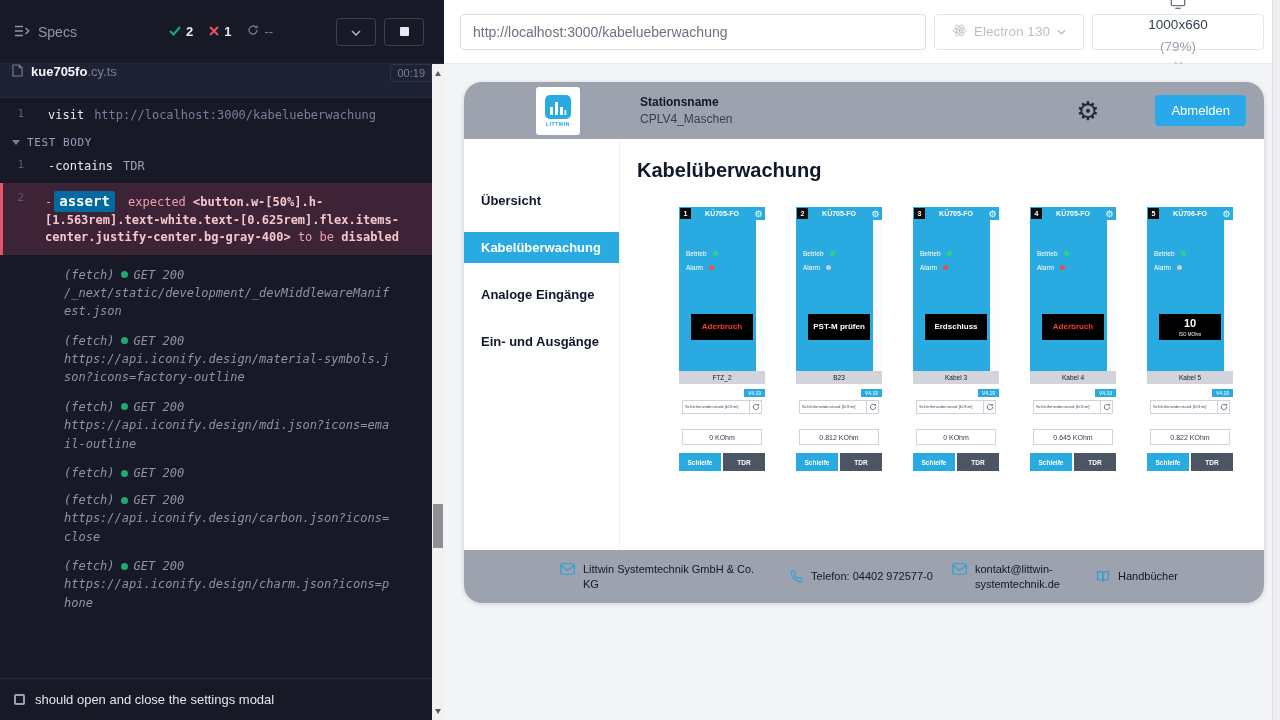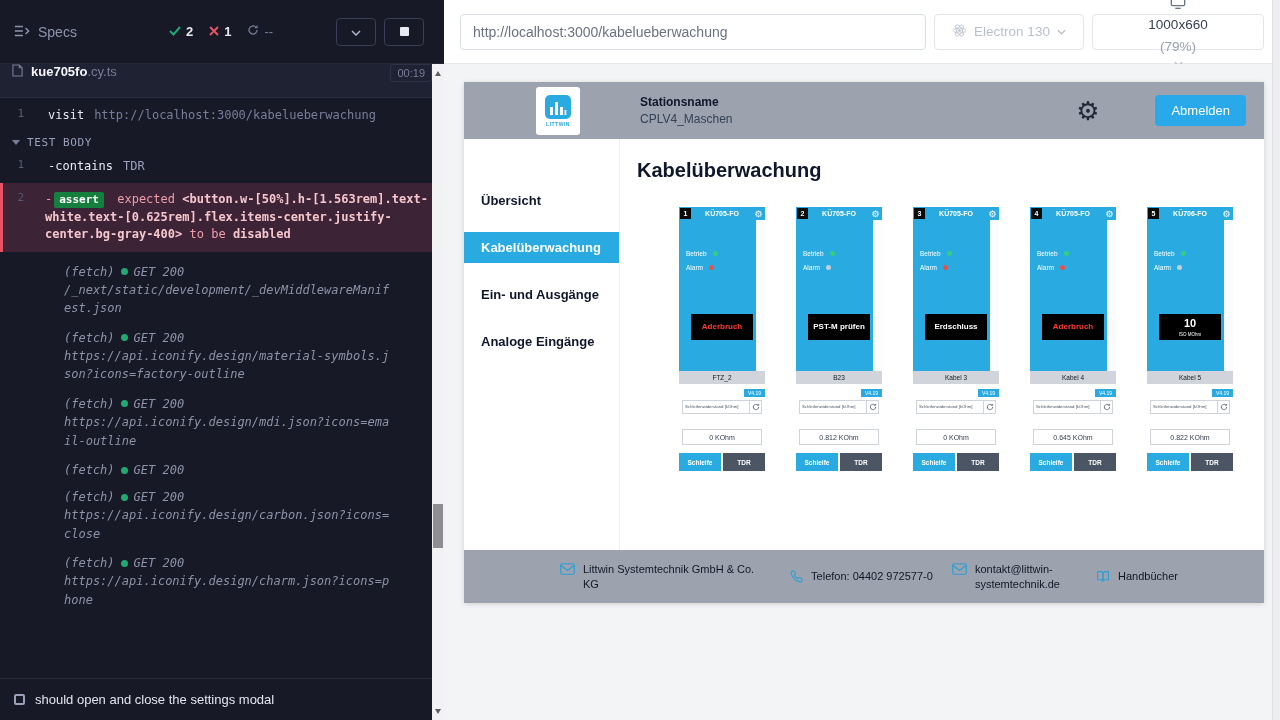--- a/index.html
+++ b/index.html
@@ -29,21 +29,21 @@
   .cmd-name.bold { font-weight:400; }
   .cmd-arg { color:#9aa0ba; margin-left:10px; }
   .cmd-url { color:#787e99; margin-left:10px; white-space:nowrap; }
 
   .section-row { margin:10px 0 6px; padding-left:12px; color:#9aa0ba; font-size:11px; letter-spacing:.6px; display:flex; align-items:center; gap:7px; }
   .tri-down { width:0; height:0; border-left:4px solid transparent; border-right:4px solid transparent; border-top:5px solid #787e99; }
 
   .assert-block { margin-top:6px; background:#3c2336; border-left:3px solid #e45464; display:flex; padding:8px 12px 8px 0; }
   .assert-block .gutter { width:31px; }
   .assert-text { color:#ef9fab; word-break:break-word; line-height:1.45; margin-left:11px; }
-  .badge { display:inline-block; background:#15803d; color:#fff; font-size:11px; font-weight:700; padding:0 5px; border-radius:2px; margin:0 6px 0 2px; }
+  .badge { display:inline-block; background:#0369a1; color:#fff; font-size:14px; font-weight:700; padding:0 5px; border-radius:2px; margin:0 6px 0 2px; }
   .assert-bold { color:#f6c6cd; font-weight:700; }
 
   .fetch-row { display:flex; margin-top:13px; padding-right:10px; }
   .fetch-body { margin-left:30px; }
   .fetch-line1 { display:flex; align-items:center; gap:6px; font-style:italic; color:#8d92a8; }
   .dot-green { width:7px; height:7px; border-radius:50%; background:#23a872; flex:none; }
   .fetch-url { font-style:italic; color:#8d92a8; word-break:break-all; line-height:1.55; margin-top:2px; max-width:330px; }
 
   .next-bar { position:absolute; bottom:0; left:0; width:432px; height:42px; background:#171a26; border-top:1px solid #262a3c; display:flex; align-items:center; gap:10px; padding:0 14px; font-size:13px; color:#e2e5f0; }
   .test-square { width:11px; height:11px; border:2px solid #9aa0ba; border-radius:2px; flex:none; }
@@ -60,21 +60,21 @@
   .browser-bar { height:64px; background:#fff; border-bottom:1px solid #e8eaee; display:flex; align-items:center; gap:8px; padding:0 14px 0 16px; }
   .url-box { width:466px; height:36px; border:1px solid #d9dde4; border-radius:4px; display:flex; align-items:center; padding:0 12px; }
   .url-box input { border:none; outline:none; width:100%; font-size:14px; color:#6b7280; font-family:"Liberation Sans", sans-serif; background:transparent; }
   .select-box { height:36px; border:1px solid #e2e5ea; border-radius:4px; display:flex; align-items:center; justify-content:center; gap:7px; font-size:13.5px; cursor:pointer; background:#fff; }
   .electron-box { width:150px; color:#b9bfca; }
   .viewport-box { width:172px; color:#374151;flex-direction:column; }
   .viewport-box .dim { color:#9aa1ac; }
   .chev { color:#b9bfca; display:flex; }
 
   .stage { position:absolute; top:64px; left:0; right:0; bottom:0; background:#f3f4f6; }
-  .app-frame { position:relative; margin:18px 0 0 20px; width:800px; height:521px; background:#fff; overflow:hidden; box-shadow:0 1px 5px rgba(0,0,0,.15); }
+  .app-frame { position:relative; margin:18px 0 0 20px; width:800px; height:521px; background:#fff; overflow:hidden; box-shadow:0 1px 5px rgba(0,0,0,.15);border-radius:18px; }
 
   .app-header { height:57px; background:#9ca3af; display:flex; align-items:center; padding:0 18px 0 72px; }
   .logo-box { width:44px; height:48px; background:#fff; border-radius:3px; display:flex; flex-direction:column; align-items:center; justify-content:center; gap:2px; flex:none; }
   .logo-mark { width:26px; height:24px; background:#29abe2; border-radius:5px; display:flex; align-items:flex-end; justify-content:center; padding-bottom:3px; }
   .logo-text { font-size:5px; font-weight:700; color:#29abe2; letter-spacing:.5px; }
   .station { margin-left:60px; line-height:1.35; }
   .station-label { font-size:12px; font-weight:700; color:#0f172a; }
   .station-value { font-size:12px; color:#334155; }
   .gear-btn { margin-left:auto; font-size:26px; line-height:1; color:#1f2937; font-family:"DejaVu Sans", sans-serif; cursor:pointer; }
   .logout-btn { margin-left:56px; background:#29a9ea; color:#fff; font-size:13px; padding:8px 16px; border:none; border-radius:4px; cursor:pointer; font-family:"Liberation Sans", sans-serif; }
@@ -359,23 +359,23 @@
         <span class="gear-btn">⚙</span>
         <button class="logout-btn">Abmelden</button>
       </div>
 
       <div class="app-body">
         <nav class="app-nav">
   <div class="nav-item"><span>Übersicht</span></div>
 
   <div class="nav-item active"><span>Kabelüberwachung</span></div>
 
+  <div class="nav-item"><span>Analoge Eingänge</span></div>
+
   <div class="nav-item"><span>Ein- und Ausgänge</span></div>
-
-  <div class="nav-item"><span>Analoge Eingänge</span></div>
 </nav>
         <section class="app-main">
           <h1 class="main-title">Kabelüberwachung</h1>
           <div class="cards">
   <div class="card">
     <div class="card-top">
       <div class="card-head">
         <span class="card-num">1</span>
         <span class="card-title">KÜ705-FO</span>
         <span class="card-gear">⚙</span>

